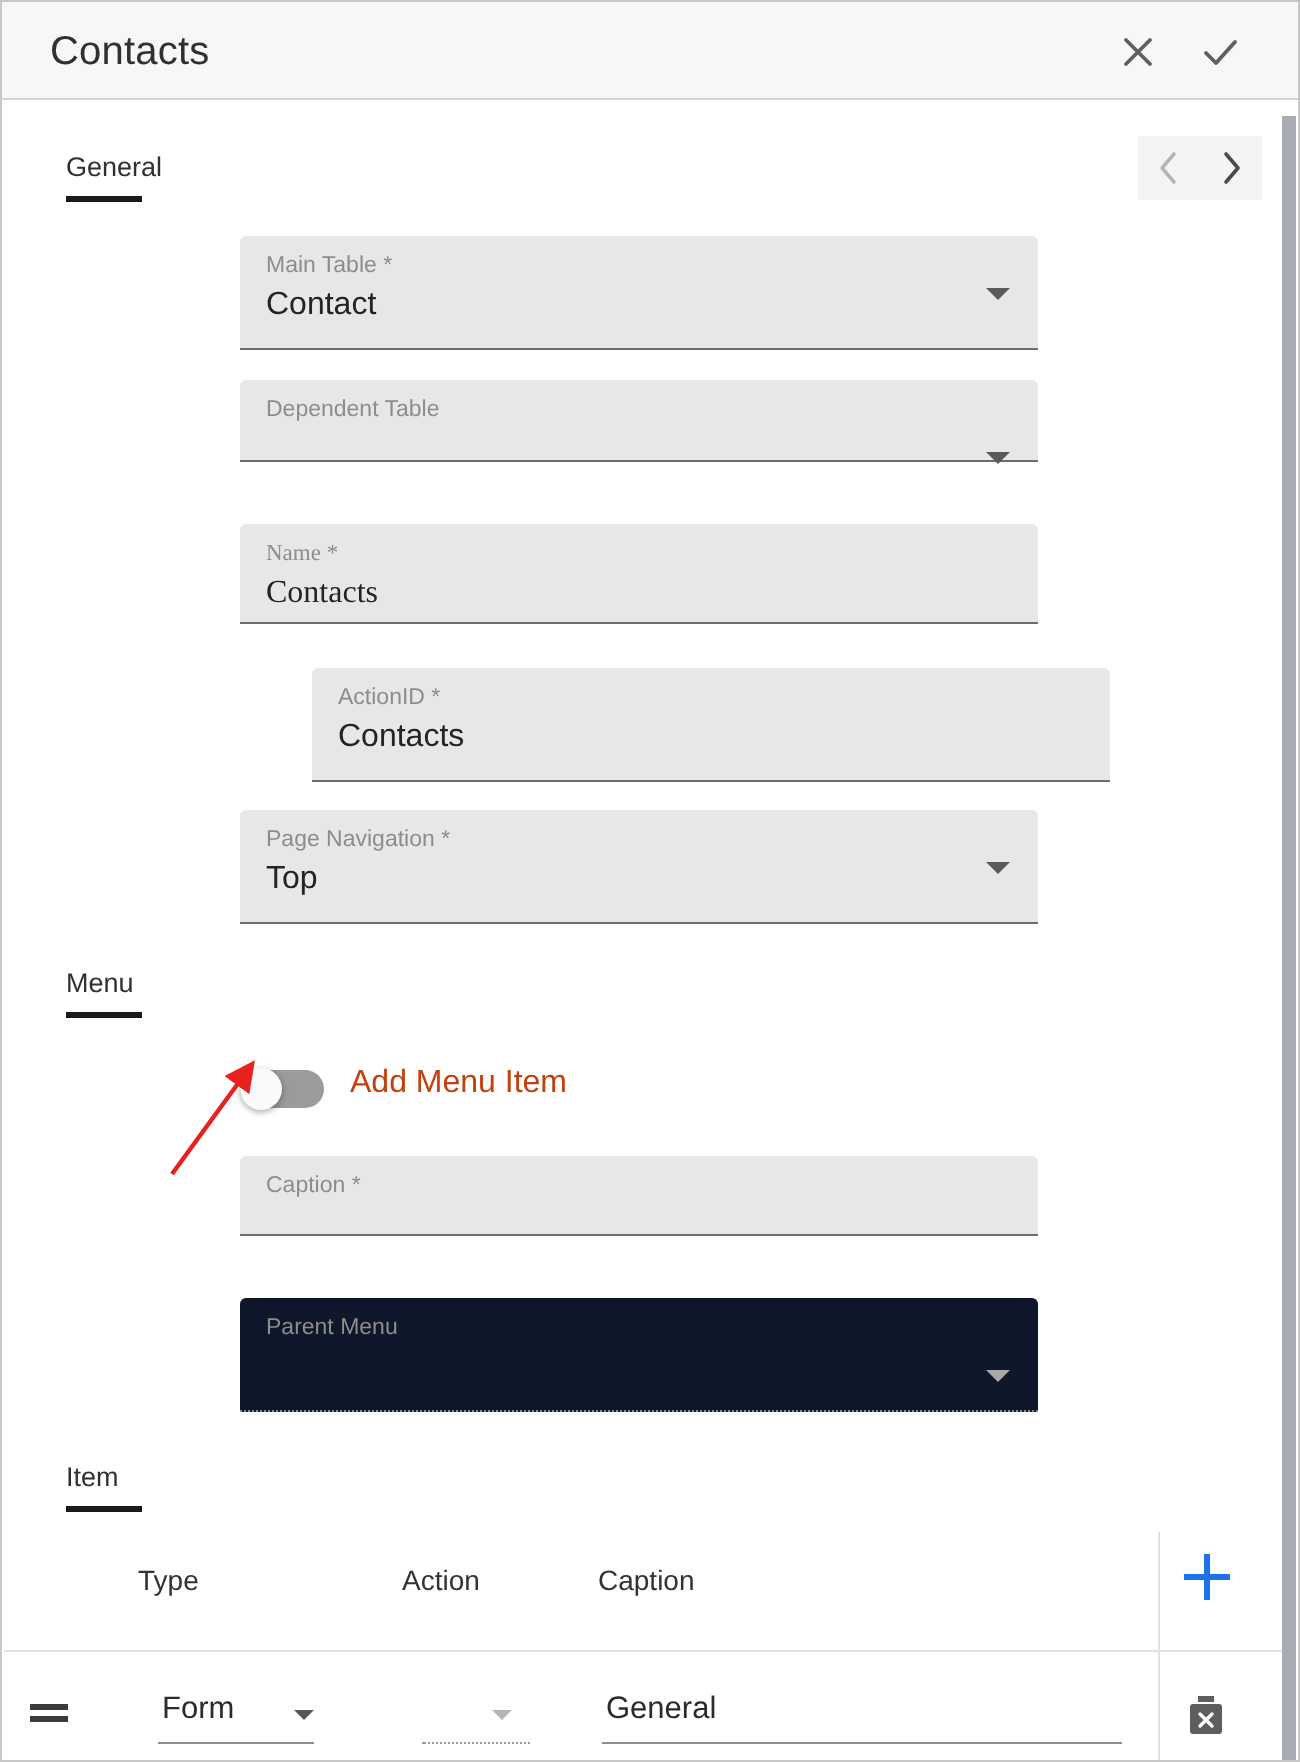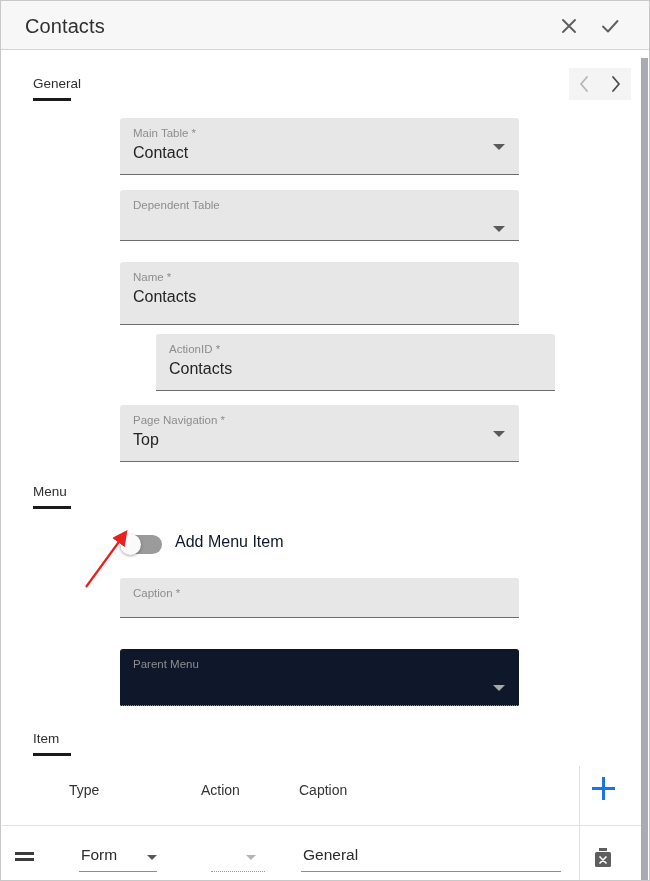--- a/index.html
+++ b/index.html
@@ -172,21 +172,21 @@
     left: 0; top: -1px;
     width: 21px; height: 21px;
     background: #fafafa;
     border-radius: 50%;
     box-shadow: 0 1px 3px rgba(0,0,0,0.35);
   }
   .toggle-label {
     position: absolute;
     left: 55px; top: 2px;
     font-size: 16px;
-    color: #0f172a;
+    color: #c2410c;
     white-space: nowrap;
   }
 
   
   .annot-arrow {
     position: absolute;
     left: 76px; top: 524px;
     width: 62px; height: 68px;
     pointer-events: none;
   }
@@ -330,27 +330,27 @@
         </svg>
       </div>
     </div>
 
     <div class="field select" style="top:68px; height:57px;">
       <span class="field-label">Main Table *</span>
       <span class="field-value">Contact</span>
       <span class="field-caret" style="top:26px;"></span>
     </div>
 
-    <div class="field select" style="top:140px; height:51px;">
+    <div class="field select" style="top:140px; height:41px;">
       <span class="field-label">Dependent Table</span>
       <span class="field-value"></span>
       <span class="field-caret" style="top:36px;"></span>
     </div>
 
-    <div class="field" style="top:212px; height:63px;">
+    <div class="field" style="top:212px; height:50px;font-family:Liberation Serif, serif;">
       <span class="field-label">Name *</span>
       <span class="field-value">Contacts</span>
     </div>
 
     <div class="field" style="top:284px; height:57px;margin-left:36px;">
       <span class="field-label">ActionID *</span>
       <span class="field-value">Contacts</span>
     </div>
 
     <div class="field select" style="top:355px; height:57px;">

